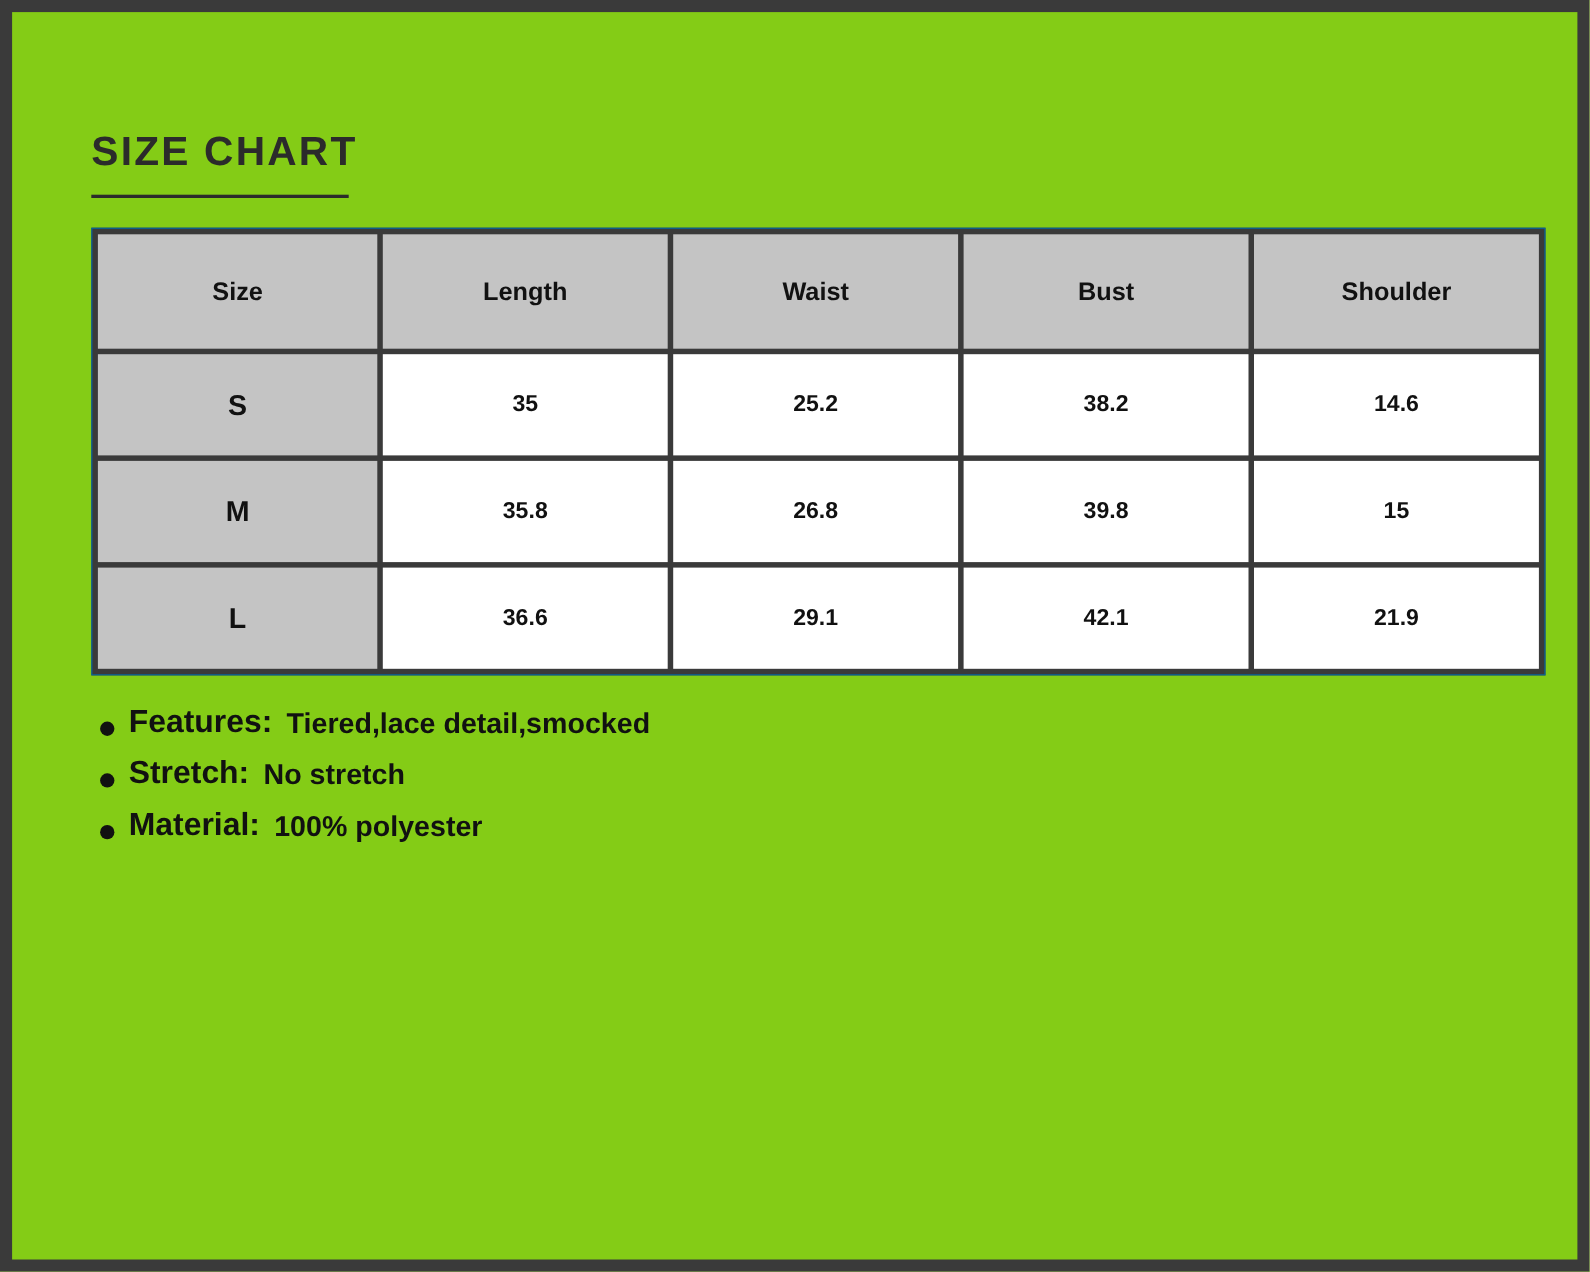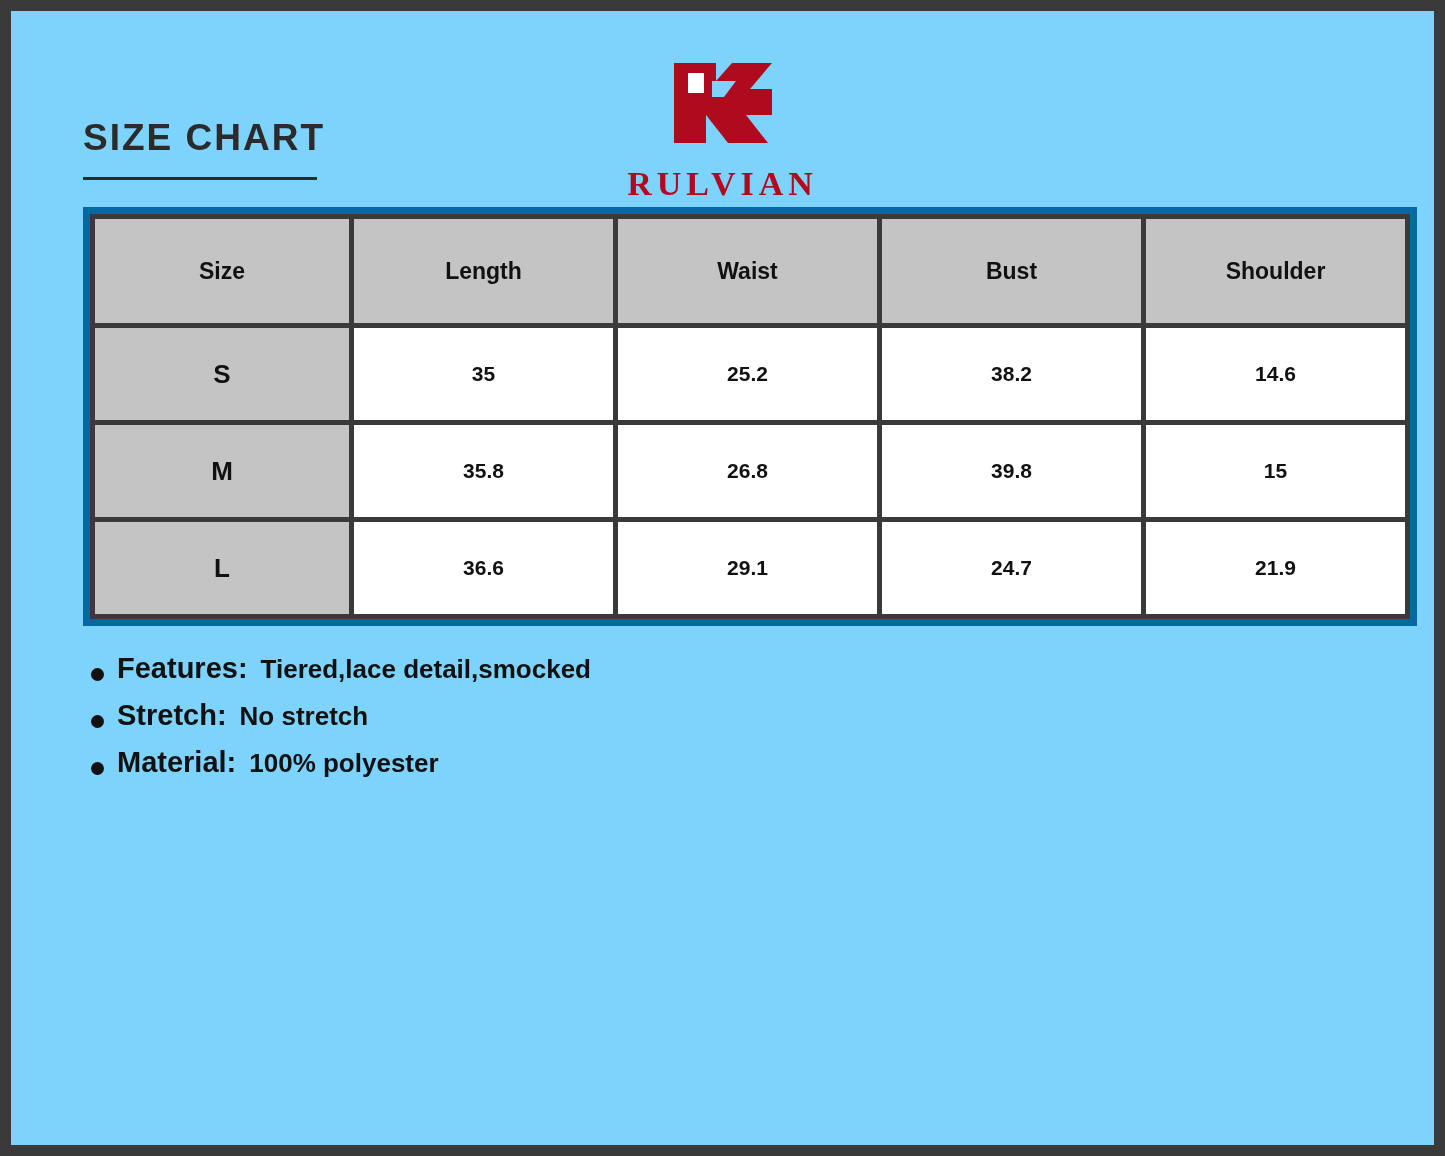--- a/index.html
+++ b/index.html
@@ -12,21 +12,21 @@
     height: 1156px;
     font-family: "Liberation Sans", sans-serif;
     color: #1a1a1a;
     overflow: hidden;
   }
   .page {
     position: relative;
     width: 1445px;
     height: 1156px;
     box-sizing: border-box;
-    background: #7dd3fc;
+    background: #84cc16;
     border: 11px solid #3a3a3a;
     padding: 0;
   }
   .inner {
     position: relative;
     width: 100%;
     height: 100%;
     box-sizing: border-box;
     padding: 0 72px;
   }
@@ -78,21 +78,21 @@
   }
 
   
   table.size-table {
     border-collapse: separate;
     border-spacing: 5px;
     width: 1289px;
     margin-left: 0;
     table-layout: fixed;
     background: #3a3a3a;
-    border: 7px solid #0369a1;
+    border: 1px solid #0369a1;
   }
   table.size-table td, table.size-table th {
     background: #ffffff;
     text-align: center;
     vertical-align: middle;
     font-size: 24px;
     font-weight: bold;
     color: #111111;
     height: 92px;
     padding: 0;
@@ -151,28 +151,20 @@
 
 <div class="page">
   <div class="inner">
 
     <div class="header">
       <div class="title-block">
         <h1 class="title">SIZE CHART</h1>
         <div class="title-rule"></div>
       </div>
 
-      <div class="brand">
-        <svg class="brand-mark" width="130" height="100" viewBox="0 0 130 100" aria-hidden="true">
-          <path fill="#b00a1e" d="M16 4 L58 4 L58 22 L74 4 L114 4 L92 30 L114 30 L114 56 L88 56 L110 84 L70 84 L48 56 L48 84 L16 84 Z M48 22 L48 38 L66 38 L78 22 Z"></path>
-          <path fill="#b00a1e" d="M24 8 L54 8 L54 40 L24 40 Z"></path>
-          <path fill="#ffffff" d="M30 14 L46 14 L46 34 L30 34 Z"></path>
-        </svg>
-        <div class="brand-name">RULVIAN</div>
-      </div>
     </div>
 
     <table class="size-table">
       <colgroup>
         <col class="c-size">
           <col class="c-val">
           <col class="c-val">
           <col class="c-val">
           <col class="c-val">
       </colgroup>
@@ -197,21 +189,21 @@
           <td class="sizecell">M</td>
           <td class="val">35.8</td>
           <td class="val">26.8</td>
           <td class="val">39.8</td>
           <td class="val">15</td>
         </tr>
         <tr>
           <td class="sizecell">L</td>
           <td class="val">36.6</td>
           <td class="val">29.1</td>
-          <td class="val">24.7</td>
+          <td class="val">42.1</td>
           <td class="val">21.9</td>
         </tr>
       </tbody>
     </table>
 
     <div class="notes">
       <div class="note-row">
         <span class="bullet"></span>
         <span class="note-label">Features:</span>
         <span class="note-value">Tiered,lace detail,smocked</span>

